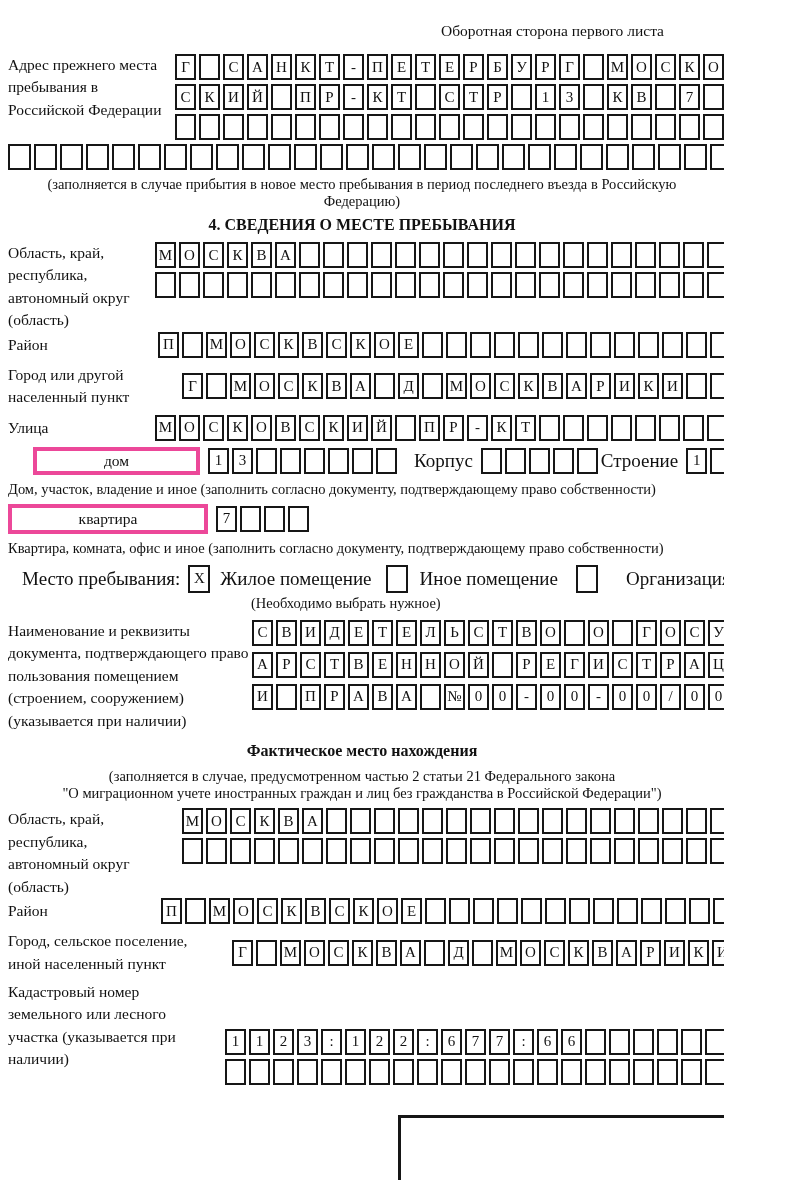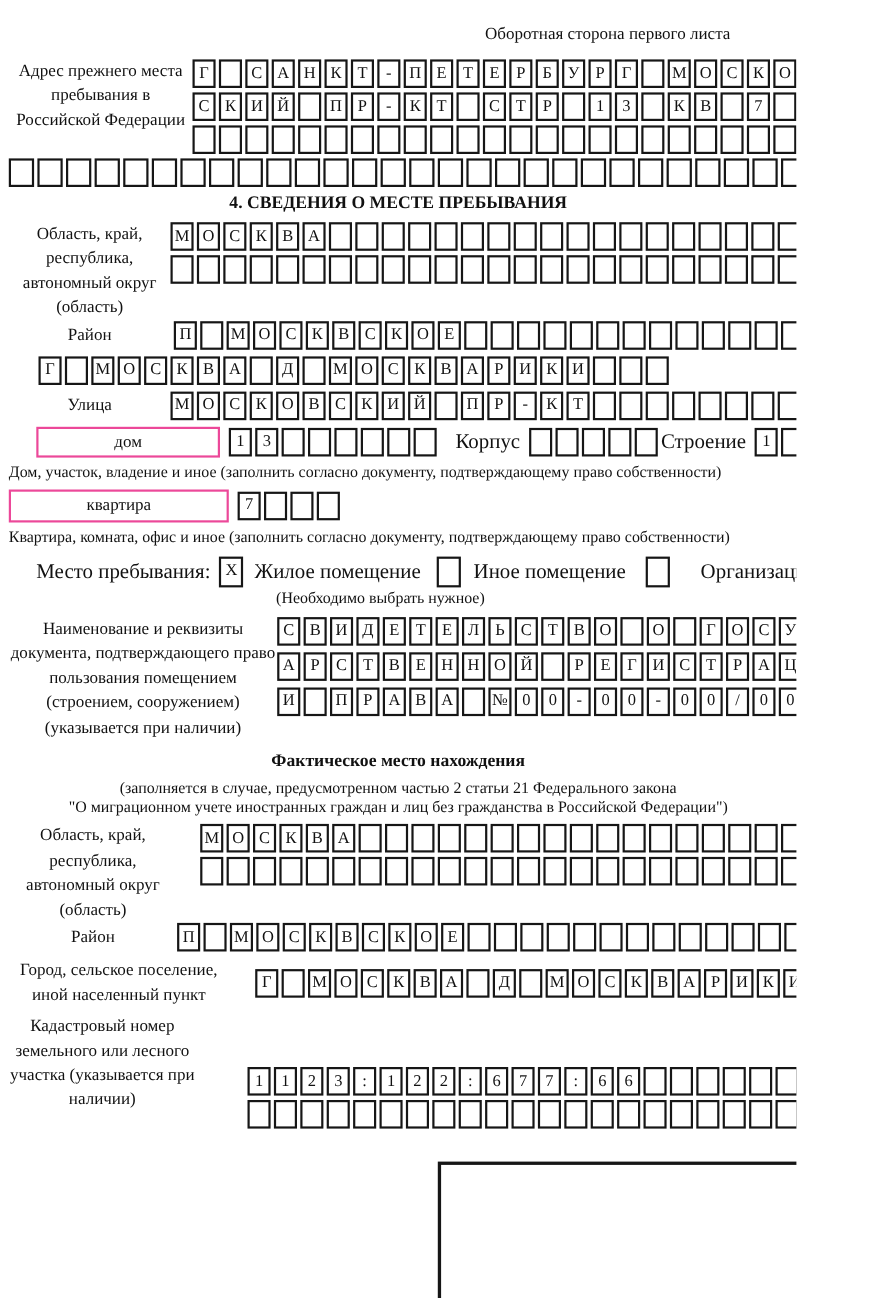--- a/index.html
+++ b/index.html
@@ -6,21 +6,21 @@
   html, body { background: #ffffff; }
   body {
     width: 800px; height: 1180px; overflow: hidden;
     color: #111; font-family: "Liberation Serif", "DejaVu Serif", serif;
     font-size: 15px;
   }
   .page { position: relative; width: 724px; height: 1180px; padding: 8px; overflow: hidden; }
 
   .header-note { text-align: right; padding-right: 52px; margin-top: 14px; font-size: 15.5px; }
 
-  .flex { display: flex; align-items: flex-start; text-align: center; }
+  .flex { display: flex; align-items: flex-start; }
   .flex.vcenter { align-items: center; }
 
   .label { line-height: 1.45; font-size: 15.5px; flex: none; }
   .w167 { width: 167px; }
   .w147 { width: 147px; }
   .w153 { width: 153px; }
   .w170 { width: 170px; }
   .w200 { width: 200px; }
   .w244 { width: 244px; }
 
@@ -33,42 +33,42 @@
     font-size: 15px; line-height: 1;
   }
   .cells.wide .cell { width: 23px; }
   .fullrow { margin-top: 0px; }
 
   .note { font-size: 14.5px; }
   .center { text-align: center; }
   .title { font-weight: bold; font-size: 16px; }
 
   .bigbox {
-    border: 2px solid #ec4899; display: flex; align-items: center; justify-content: center;
+    border: 4px solid #ec4899; display: flex; align-items: center; justify-content: center;
     font-size: 15.5px; flex: none;
   }
   .dom-box { width: 167px; height: 28px; margin-left: 25px; }
   .kv-box  { width: 200px; height: 30px; }
 
   .inline-label { font-size: 19px; flex: none; }
   .checkbox {
     flex: none; width: 22px; height: 28px; border: 2px solid #161616;
     display: inline-flex; align-items: center; justify-content: center; font-size: 15px;
   }
   .docrows > .cells { margin-bottom: 6px; }
 
   .stamp-box {
     width: 365px; height: 172px; border: 3px solid #161616;
     margin-left: 390px; margin-top: 26px;
   }
 
   .mt6 { margin-top: 6px; } .mt8 { margin-top: 8px; } .mt10 { margin-top: 10px; }
   .mt14 { margin-top: 14px; }
   .ml3 { margin-left: 3px; } .ml8 { margin-left: 8px; } .ml21 { margin-left: 21px; }
-  .ml24 { margin-left: 24px; } .ml27 { margin-left: 27px; } .ml31 { margin-left: 25px; }
+  .ml24 { margin-left: 24px; } .ml27 { margin-left: 27px; } .ml31 { margin-left: 14px; }
   .ml47 { margin-left: 47px; }
   .cad-rows { margin-top: 48px; }
 </style>
 </head>
 <body>
 
 <div class="page">
 
   <div class="header-note">Оборотная сторона первого листа</div>
 
@@ -180,20 +180,21 @@
       <span class="cell"></span>
       <span class="cell"></span>
       <span class="cell"></span>
       <span class="cell"></span>
       <span class="cell"></span>
       <span class="cell"></span>
       <span class="cell"></span>
       <span class="cell"></span>
       <span class="cell"></span>
     </div>
+  <div class="center note mt6">(заполняется в случае прибытия в новое место пребывания в период последнего въезда в Российскую Федерацию)</div>
 
   <div class="center title mt6">4. СВЕДЕНИЯ О МЕСТЕ ПРЕБЫВАНИЯ</div>
 
   <div class="flex mt8">
     <div class="label w147">Область, край, республика, автономный округ (область)</div>
     <div class="rows">
       <div class="cells">
           <span class="cell">М</span>
           <span class="cell">О</span>
           <span class="cell">С</span>
@@ -275,20 +276,21 @@
         <span class="cell"></span>
         <span class="cell"></span>
         <span class="cell"></span>
         <span class="cell"></span>
         <span class="cell"></span>
         <span class="cell"></span>
       </div>
   </div>
 
   <div class="flex vcenter mt6">
+    <div class="label w147">Город или другой населенный пункт</div>
     <div class="cells ml27">
         <span class="cell">Г</span>
         <span class="cell"></span>
         <span class="cell">М</span>
         <span class="cell">О</span>
         <span class="cell">С</span>
         <span class="cell">К</span>
         <span class="cell">В</span>
         <span class="cell">А</span>
         <span class="cell"></span>

